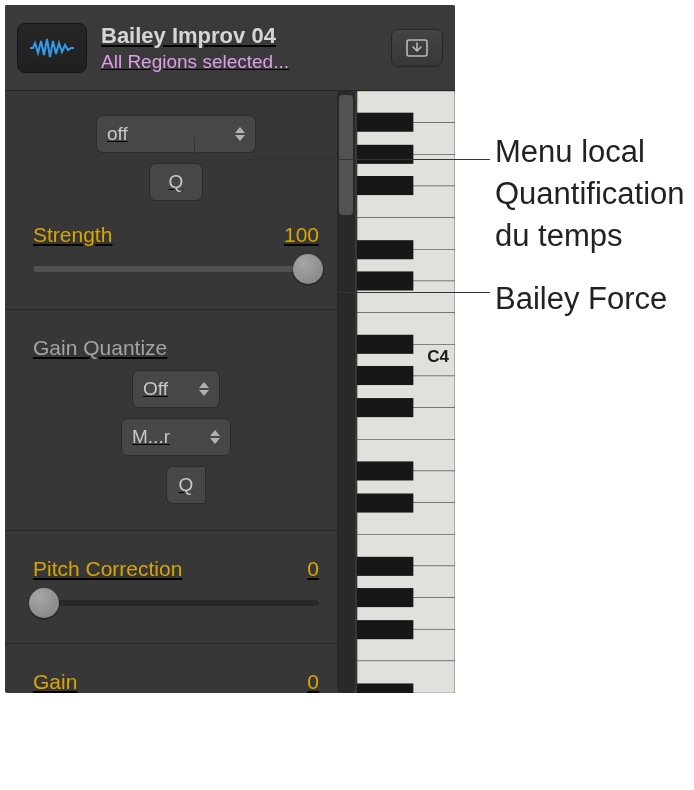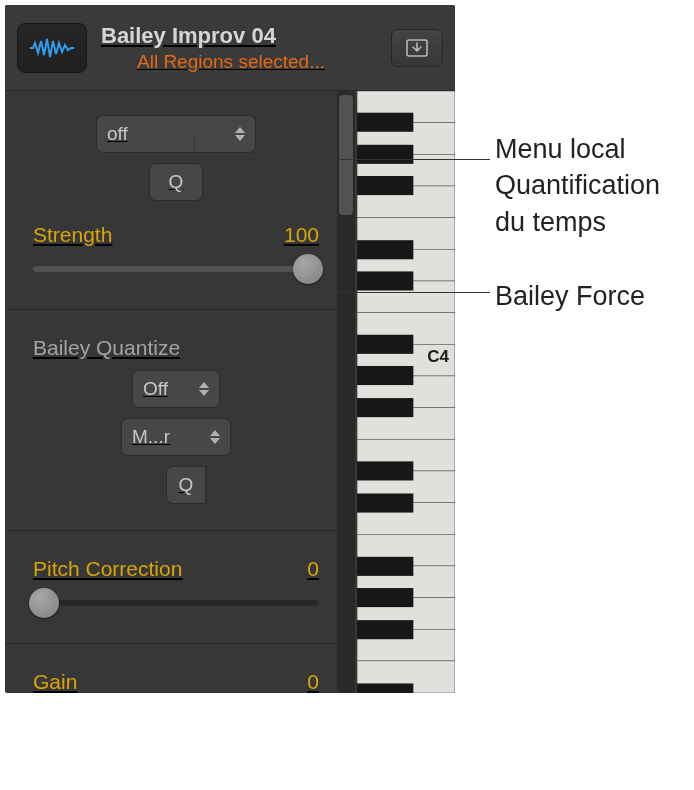--- a/index.html
+++ b/index.html
@@ -53,27 +53,26 @@
     }
     .title {
       color: #e8e8e8;
       font-size: 22px;
       font-weight: 600;
       white-space: nowrap;
       overflow: hidden;
       text-overflow: ellipsis;
     }
     .subtitle {
-      color: #f97316;
+      color: #f0abfc;
       font-size: 19px;
       white-space: nowrap;
       overflow: hidden;
       text-overflow: ellipsis;
       margin-top: 2px;
-      margin-left: 36px;
     }
     .download-btn {
       width: 52px;
       height: 38px;
       border-radius: 7px;
       background: linear-gradient(to bottom,#4a4a4a,#3c3c3c);
       border: 1px solid #2a2a2a;
       display: flex;
       align-items: center;
       justify-content: center;
@@ -202,21 +201,21 @@
     }
     .piano svg {
       display: block;
       width: 100%;
       height: 100%;
     }
     
     .anno {
       position: absolute;
       color: #222;
-      font-size: 27px;
+      font-size: 31px;
       line-height: 1.35;
     }
     .anno-line {
       position: absolute;
       height: 1px;
       background: #333;
     }
   </style>
 </head>
 <body>
@@ -267,21 +266,21 @@
         <span>100</span>
       </div>
       <div class="slider">
         <div class="slider-track"></div>
         <div class="slider-fill" style="width:100%"></div>
         <div class="slider-thumb" style="left:96%"></div>
       </div>
 
       <div class="divider"></div>
 
-      <div class="section-label">Bailey Quantize</div>
+      <div class="section-label">Gain Quantize</div>
       <div class="row">
         <div class="popup" style="width:88px">
           <span>Off</span>
           <span class="updown">
             <svg width="10" height="6" viewBox="0 0 10 6">
                 <path d="M0 6 L5 0 L10 6 Z" fill="#c0c0c0"></path>
               </svg>
             <svg width="10" height="6" viewBox="0 0 10 6">
                 <path d="M0 0 L5 6 L10 0 Z" fill="#c0c0c0"></path>
               </svg>

